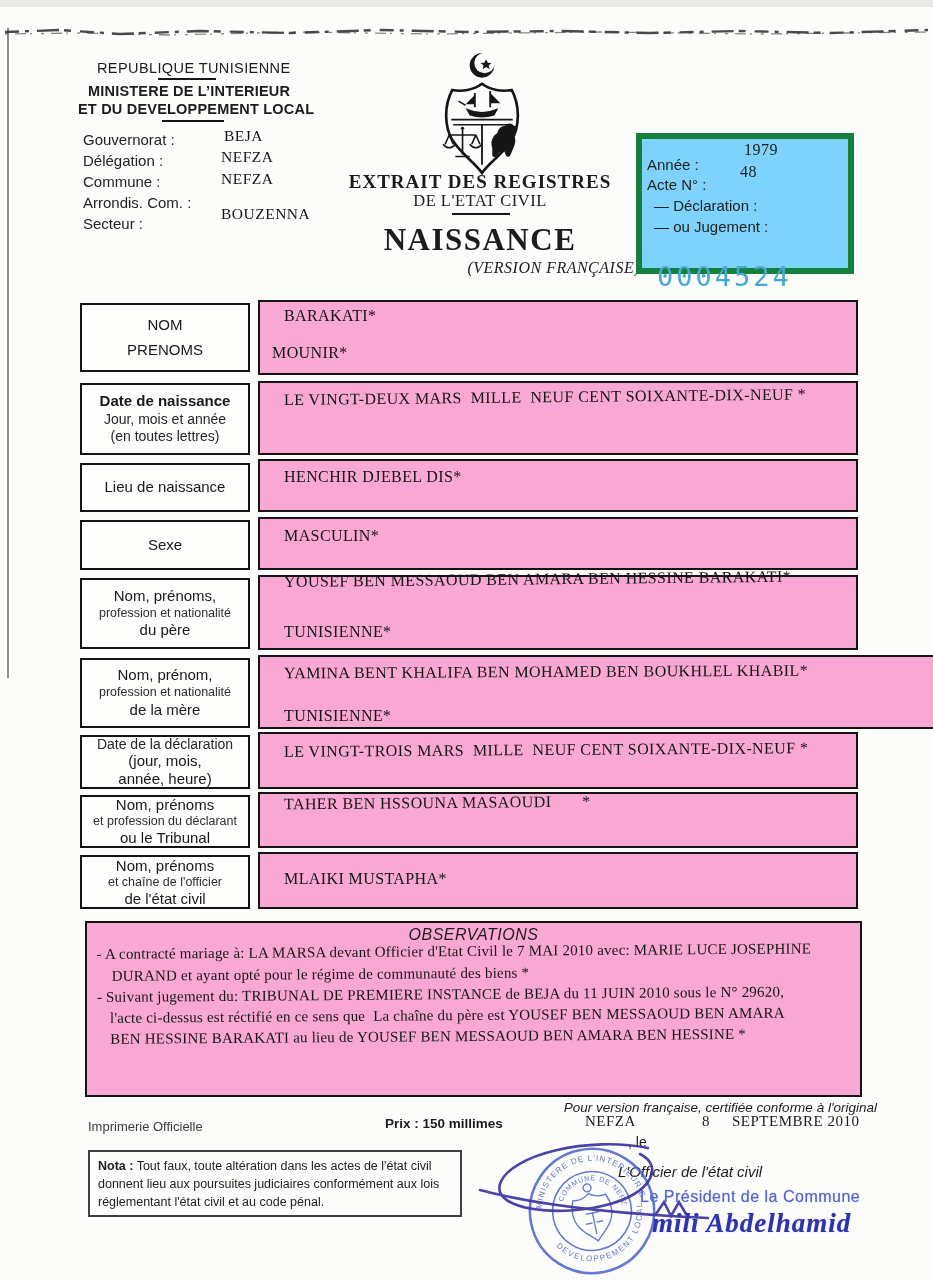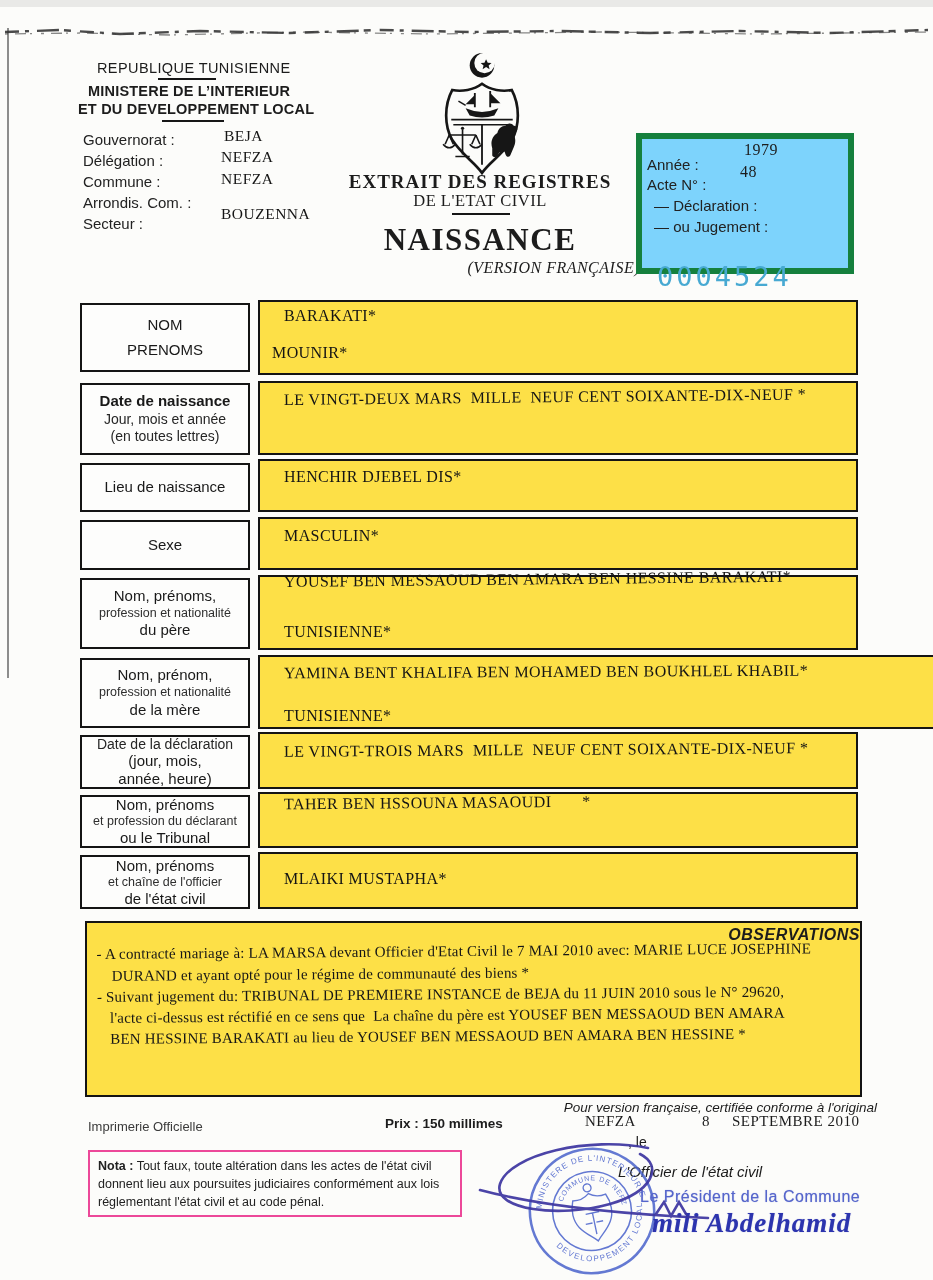--- a/index.html
+++ b/index.html
@@ -15,36 +15,36 @@
   }
   .abs { position: absolute; }
   .sans { font-family: "Liberation Sans", sans-serif; }
   .serif { font-family: "Liberation Serif", serif; }
   .val { font-family: "Liberation Serif", serif; font-size:16px; letter-spacing:.4px; white-space:pre; color:#141414; }
   .lblbox {
     position:absolute; border:2px solid #141414; background:#fdfdfc;
     display:flex; flex-direction:column; align-items:center; justify-content:center;
     text-align:center; line-height:1.25;
   }
-  .valbox { position:absolute; border:2px solid #141414; background:#fde047; }
+  .valbox { position:absolute; border:2px solid #141414; background:#f9a8d4; }
   .lbl-lg { font-size:15px; color:#191919; }
   .lbl-md { font-size:14px; color:#262626; }
   .lbl-sm { font-size:12.5px; color:#2e2e2e; }
   .hdr-label { font-size:15px; color:#222; }
   .hdr-value { font-family:"Liberation Serif", serif; font-size:15.5px; letter-spacing:.5px; color:#151515; }
   .underline-bit { position:absolute; height:2px; background:#161616; }
   .obs-line { position:absolute; font-family:"Liberation Serif", serif; font-size:15px; letter-spacing:.2px; white-space:pre; color:#161616; }
   .serial {
     font-family:"DejaVu Sans Mono", monospace;
     font-size:27px; letter-spacing:3px; color:#47a9d2; font-weight:400;
   }
   .stamp-text { fill:#4a63cc; font-family:"Liberation Sans", sans-serif; }
   .blue-stamp-line { color:#5565cb; font-weight:normal; font-size:16px; letter-spacing:.5px; text-shadow:0 0 1px rgba(85,101,203,.6); }
   .blue-stamp-name { color:#2c34ae; font-family:"Liberation Serif", serif; font-weight:bold; font-style:italic; font-size:27px; letter-spacing:1px; text-shadow:0 0 1px rgba(44,52,174,.5); }
-  .nota-box { position:absolute; border:2px solid #ec4899; padding:5px 8px 4px 8px; font-size:12.5px; line-height:1.45; color:#222; }
+  .nota-box { position:absolute; border:2px solid #404040; padding:5px 8px 4px 8px; font-size:12.5px; line-height:1.45; color:#222; }
   .tilt-up { transform: rotate(-0.6deg); transform-origin:left center; }
 </style>
 </head>
 <body>
 
 <div class="page">
 
   <svg class="abs" style="left:0;top:0;width:933px;height:60px">
     <path d="M5 32 L60 30 L120 34 L200 31 L290 33 L380 30 L470 32 L560 31 L650 33 L740 31 L830 33 L928 30" fill="none" stroke="#2a2a2a" stroke-width="2.4" stroke-dasharray="14 6 4 8 22 5 7 9" opacity=".85"></path>
     <path d="M5 34 L80 33 L170 35 L300 32 L430 34 L600 32 L760 34 L928 32" fill="none" stroke="#3a3a3a" stroke-width="1.3" stroke-dasharray="3 7 11 4 2 9" opacity=".6"></path>
@@ -188,21 +188,21 @@
   <div class="lblbox" style="left:80px;top:855px;width:170px;height:54px;line-height:1.2">
     <span class="lbl-lg">Nom, prénoms</span>
     <span class="lbl-sm">et chaîne de l'officier</span>
     <span class="lbl-lg">de l'état civil</span>
   </div>
   <div class="valbox" style="left:258px;top:852px;width:600px;height:57px">
     <span class="val abs" style="left:24px;top:16px">MLAIKI MUSTAPHA*</span>
   </div>
 
   <div class="valbox" style="left:85px;top:921px;width:777px;height:176px">
-    <div class="abs sans" style="left:0;top:3px;width:100%;text-align:right;font-size:16px;font-weight:bold;font-style:italic;letter-spacing:.5px">OBSERVATIONS</div>
+    <div class="abs sans" style="left:0;top:3px;width:100%;text-align:center;font-size:16px;font-weight:normal;font-style:italic;letter-spacing:.5px">OBSERVATIONS</div>
     <div class="abs" style="left:0;top:0;width:100%;height:100%;transform:rotate(-0.45deg)">
       <span class="obs-line" style="left:10px;top:20px">- A contracté mariage à: LA MARSA devant Officier d'Etat Civil le 7 MAI 2010 avec: MARIE LUCE JOSEPHINE</span>
       <span class="obs-line" style="left:25px;top:42px">DURAND et ayant opté pour le régime de communauté des biens *</span>
       <span class="obs-line" style="left:10px;top:63px">- Suivant jugement du: TRIBUNAL DE PREMIERE INSTANCE de BEJA du 11 JUIN 2010 sous le N° 29620,</span>
       <span class="obs-line" style="left:23px;top:84px">l'acte ci-dessus est réctifié en ce sens que  La chaîne du père est YOUSEF BEN MESSAOUD BEN AMARA</span>
       <span class="obs-line" style="left:23px;top:105px">BEN HESSINE BARAKATI au lieu de YOUSEF BEN MESSAOUD BEN AMARA BEN HESSINE *</span>
     </div>
   </div>
 
   <div class="abs sans" style="left:545px;top:1100px;width:332px;text-align:right;font-size:13.5px;font-style:italic">Pour version française, certifiée conforme à l'original</div>

